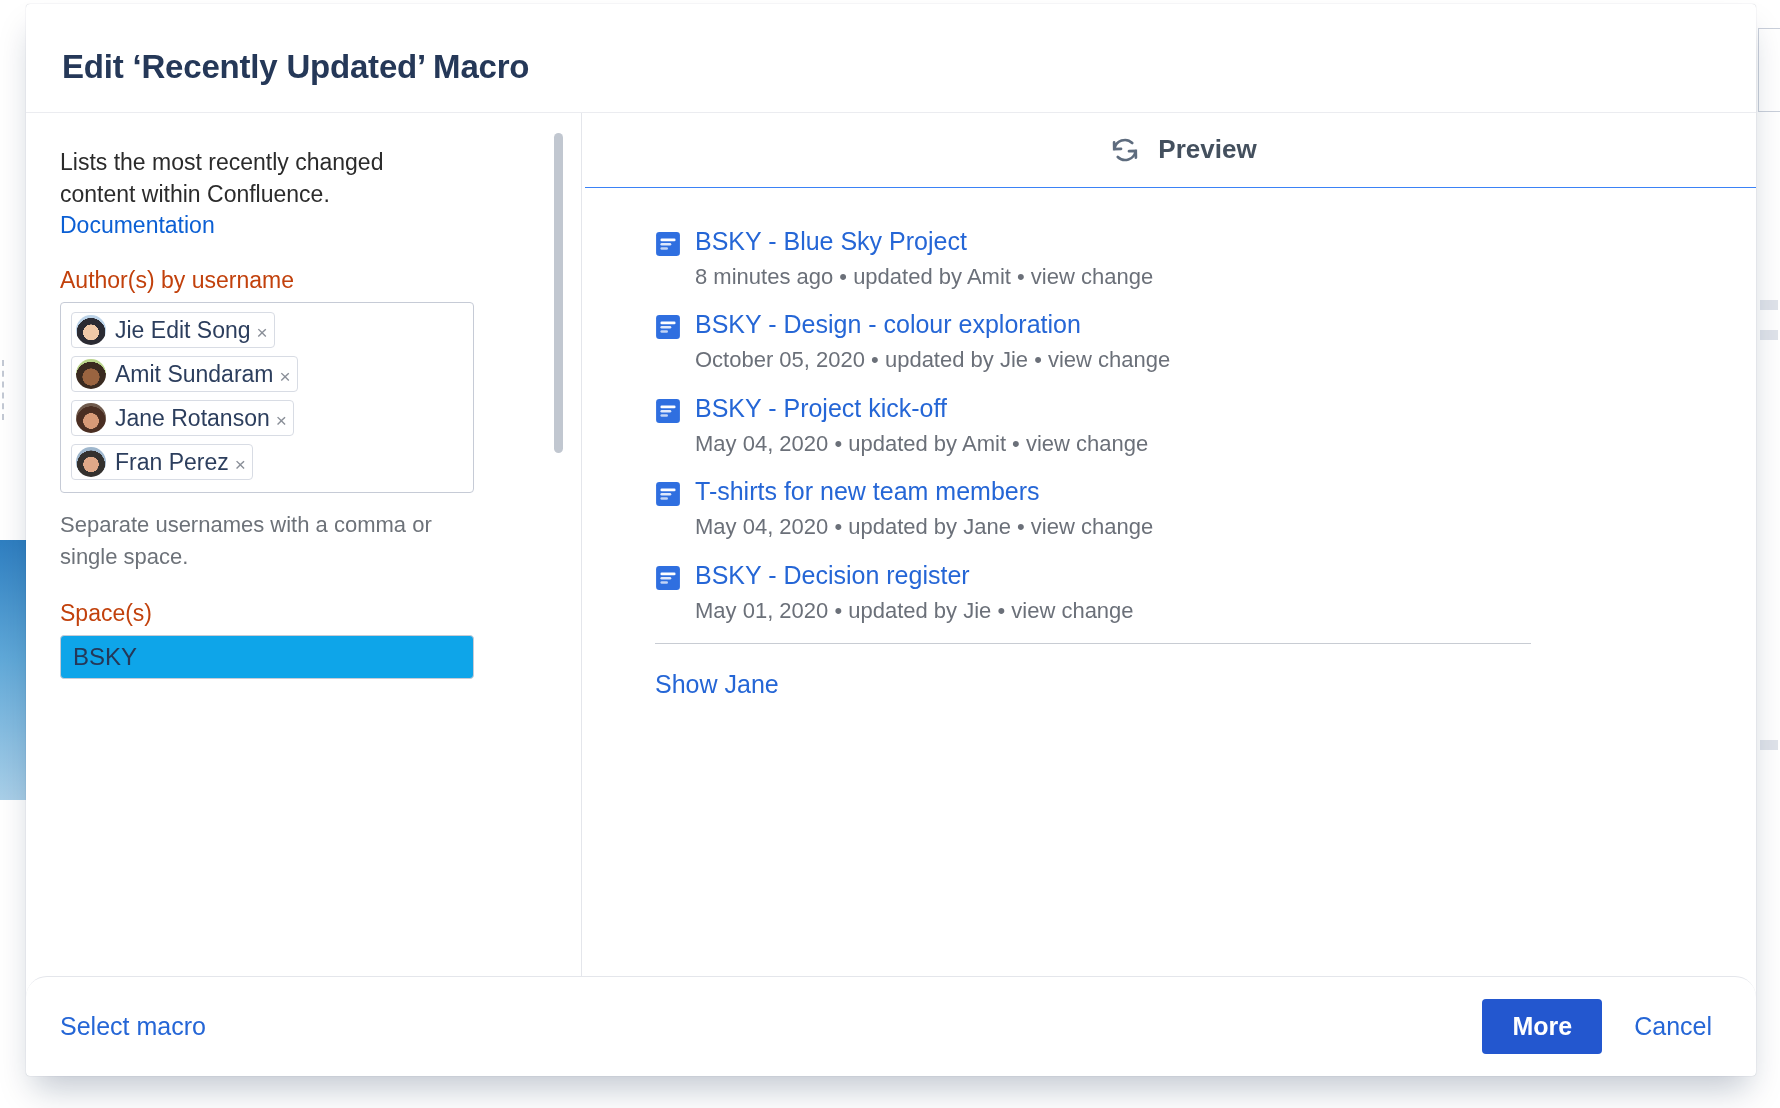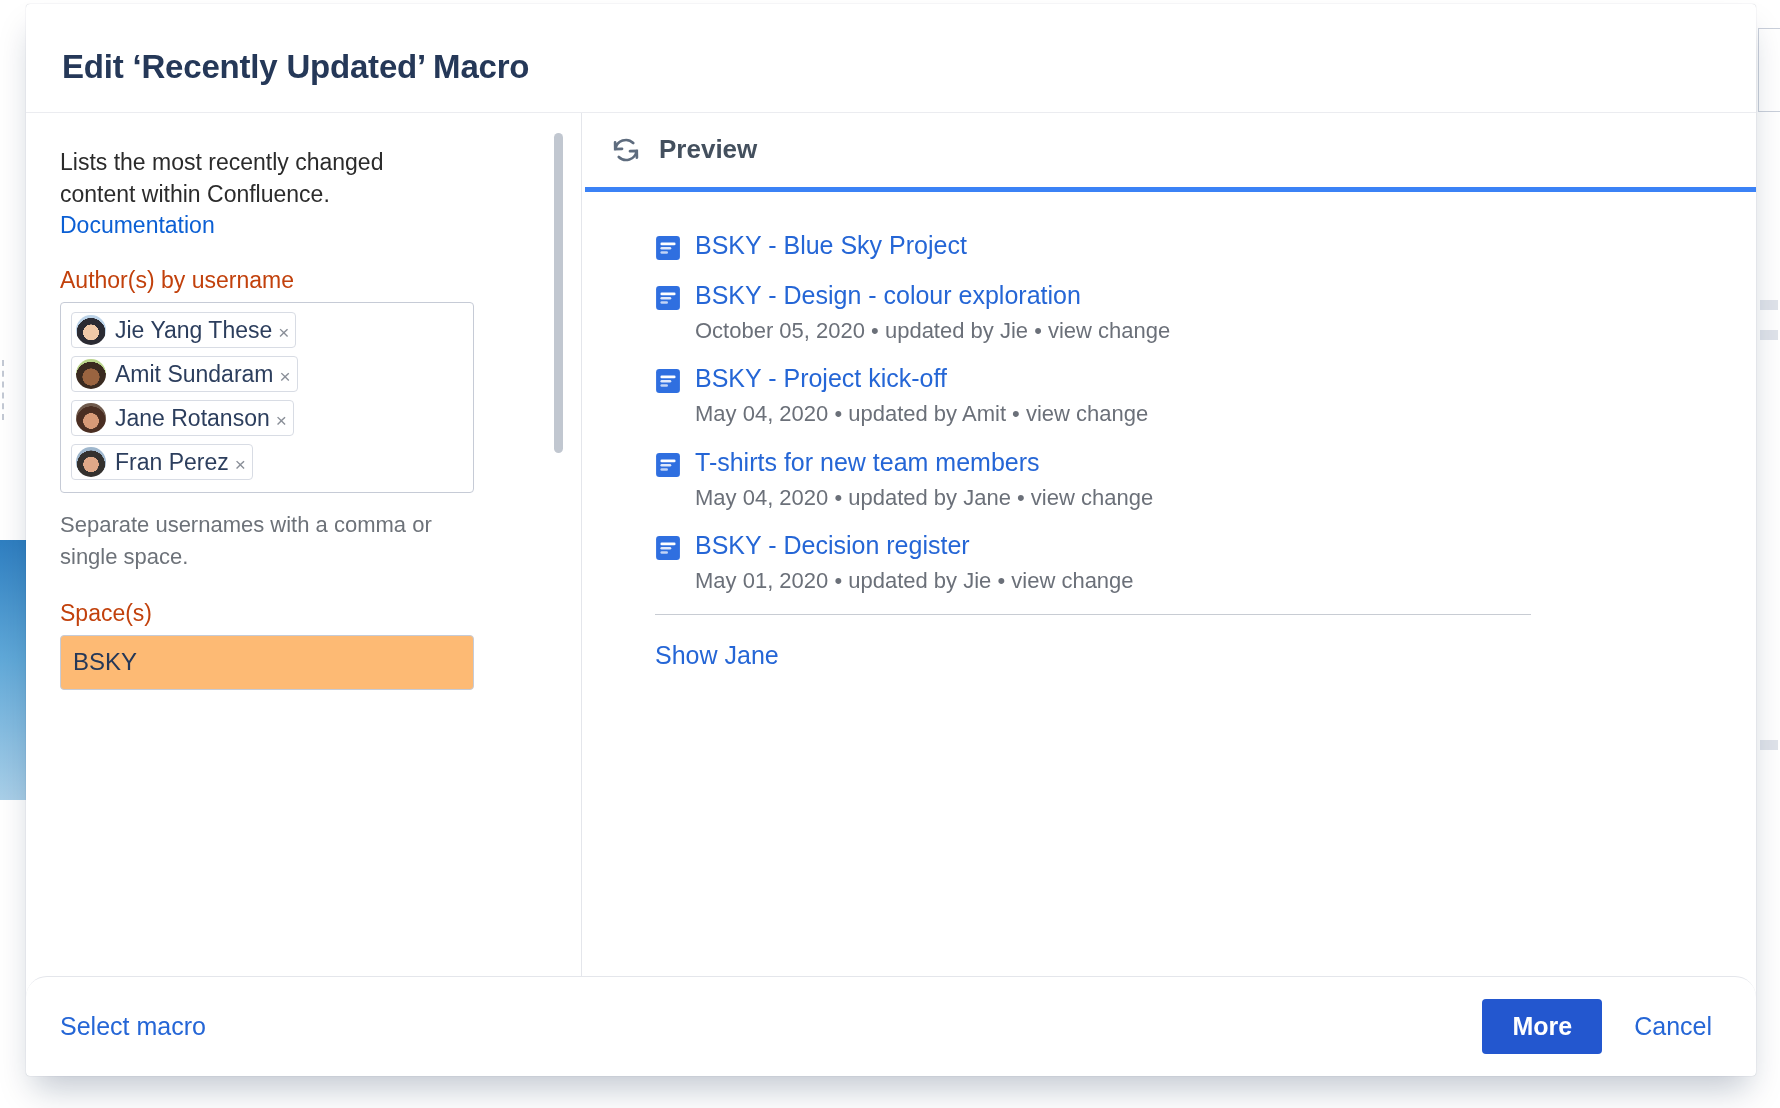--- a/index.html
+++ b/index.html
@@ -159,46 +159,47 @@
     margin: 16px 0 0 0;
     max-width: 420px;
   }
   .mono {
     font-family: "Liberation Mono", monospace;
     font-size: 20px;
   }
 
   .text-input {
     width: 414px;
-    height: 55px;
+    height: 44px;
     border: 1px solid #c6cbd6;
     border-radius: 4px;
-    background: #fdba74;
+    background: #0ea5e9;
     font-size: 24px;
     color: #253858;
     padding: 0 12px;
     font-family: "Liberation Sans", sans-serif;
     outline: none;
   }
 
   
   .preview-pane {
     flex: 1 1 auto;
     display: flex;
     flex-direction: column;
     min-width: 0;
     background: #fff;
   }
   .preview-header {
     display: flex;
     align-items: center;
     gap: 16px;
     padding: 20px 0 20px 24px;
-    border-bottom: 5px solid #3b82f6;
+    border-bottom: 1px solid #3b82f6;
     margin-left: 3px;
+    justify-content: center;
   }
   .refresh-icon { width: 34px; height: 34px; flex: 0 0 34px; }
   .preview-title {
     font-size: 26px;
     font-weight: bold;
     color: #44505e;
   }
   .preview-content {
     flex: 1 1 auto;
     padding: 38px 0 0 73px;
@@ -298,21 +299,21 @@
     <div class="config-pane">
 
       <p class="desc">Lists the most recently changed content within Confluence.</p>
       <a class="link" href="#">Documentation</a>
 
       <div class="field-label">Author(s) by username</div>
 
       <div class="chips-box">
         <div class="chip">
           <span class="chip-avatar av-jie"></span>
-          <span class="chip-name">Jie Yang These</span>
+          <span class="chip-name">Jie Edit Song</span>
           <span class="chip-x">×</span>
         </div>
         <div class="chip">
           <span class="chip-avatar av-amit"></span>
           <span class="chip-name">Amit Sundaram</span>
           <span class="chip-x">×</span>
         </div>
         <div class="chip">
           <span class="chip-avatar av-jane"></span>
           <span class="chip-name">Jane Rotanson</span>
@@ -354,20 +355,21 @@
             <span class="pv-icon">
               <svg viewBox="0 0 24 24" width="26" height="26">
                 <rect x="1" y="1" width="22" height="22" rx="3" fill="#2f6fe0"></rect>
                 <rect x="5" y="7" width="14" height="2.4" rx="1.2" fill="#ffffff"></rect>
                 <rect x="5" y="11" width="10" height="2.4" rx="1.2" fill="#ffffff" opacity=".85"></rect>
                 <rect x="5" y="15" width="7" height="2.4" rx="1.2" fill="#ffffff" opacity=".7"></rect>
               </svg>
             </span>
             <a class="pv-title" href="#">BSKY - Blue Sky Project</a>
           </div>
+          <div class="pv-meta">8 minutes ago • updated by Amit • view change</div>
         </div>
 
         <div class="pv-item">
           <div class="pv-row">
             <span class="pv-icon">
               <svg viewBox="0 0 24 24" width="26" height="26">
                 <rect x="1" y="1" width="22" height="22" rx="3" fill="#2f6fe0"></rect>
                 <rect x="5" y="7" width="14" height="2.4" rx="1.2" fill="#ffffff"></rect>
                 <rect x="5" y="11" width="10" height="2.4" rx="1.2" fill="#ffffff" opacity=".85"></rect>
                 <rect x="5" y="15" width="7" height="2.4" rx="1.2" fill="#ffffff" opacity=".7"></rect>

